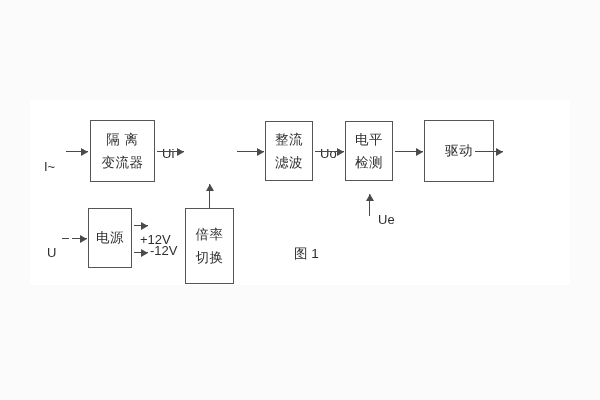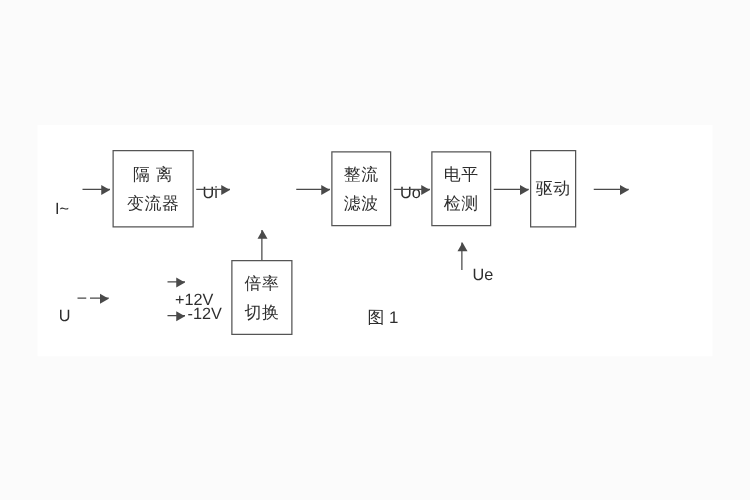--- a/index.html
+++ b/index.html
@@ -49,25 +49,28 @@
     <span>变流器</span>
   </div>
   <div class="box" style="left:345px;top:121px;width:48px;height:60px">
     <span>电平</span>
     <span>检测</span>
   </div>
   <div class="box" style="left:265px;top:121px;width:48px;height:60px">
     <span>整流</span>
     <span>滤波</span>
   </div>
-  <div class="box" style="left:424px;top:120px;width:37px;height:62px">
+  <div class="box" style="left:424px;top:120px;width:70px;height:62px">
     <span>驱动</span>
   </div>
 
-  <div class="box" style="left:185px;top:208px;width:49px;height:60px">
+  <div class="box" style="left:88px;top:208px;width:44px;height:60px">
+    <span>电源</span>
+  </div>
+  <div class="box" style="left:185px;top:208px;width:49px;height:76px">
     <span>倍率</span>
     <span>切换</span>
   </div>
 
   <span class="lbl" style="left:44px;top:145px">I~</span>
   <span class="lbl" style="left:162px;top:132px">Ui</span>
   <span class="lbl" style="left:320px;top:132px">Uo</span>
   <span class="lbl" style="left:378px;top:198px">Ue</span>
   <span class="lbl" style="left:47px;top:231px">U</span>
   <span class="lbl" style="left:140px;top:218px">+12V</span>

